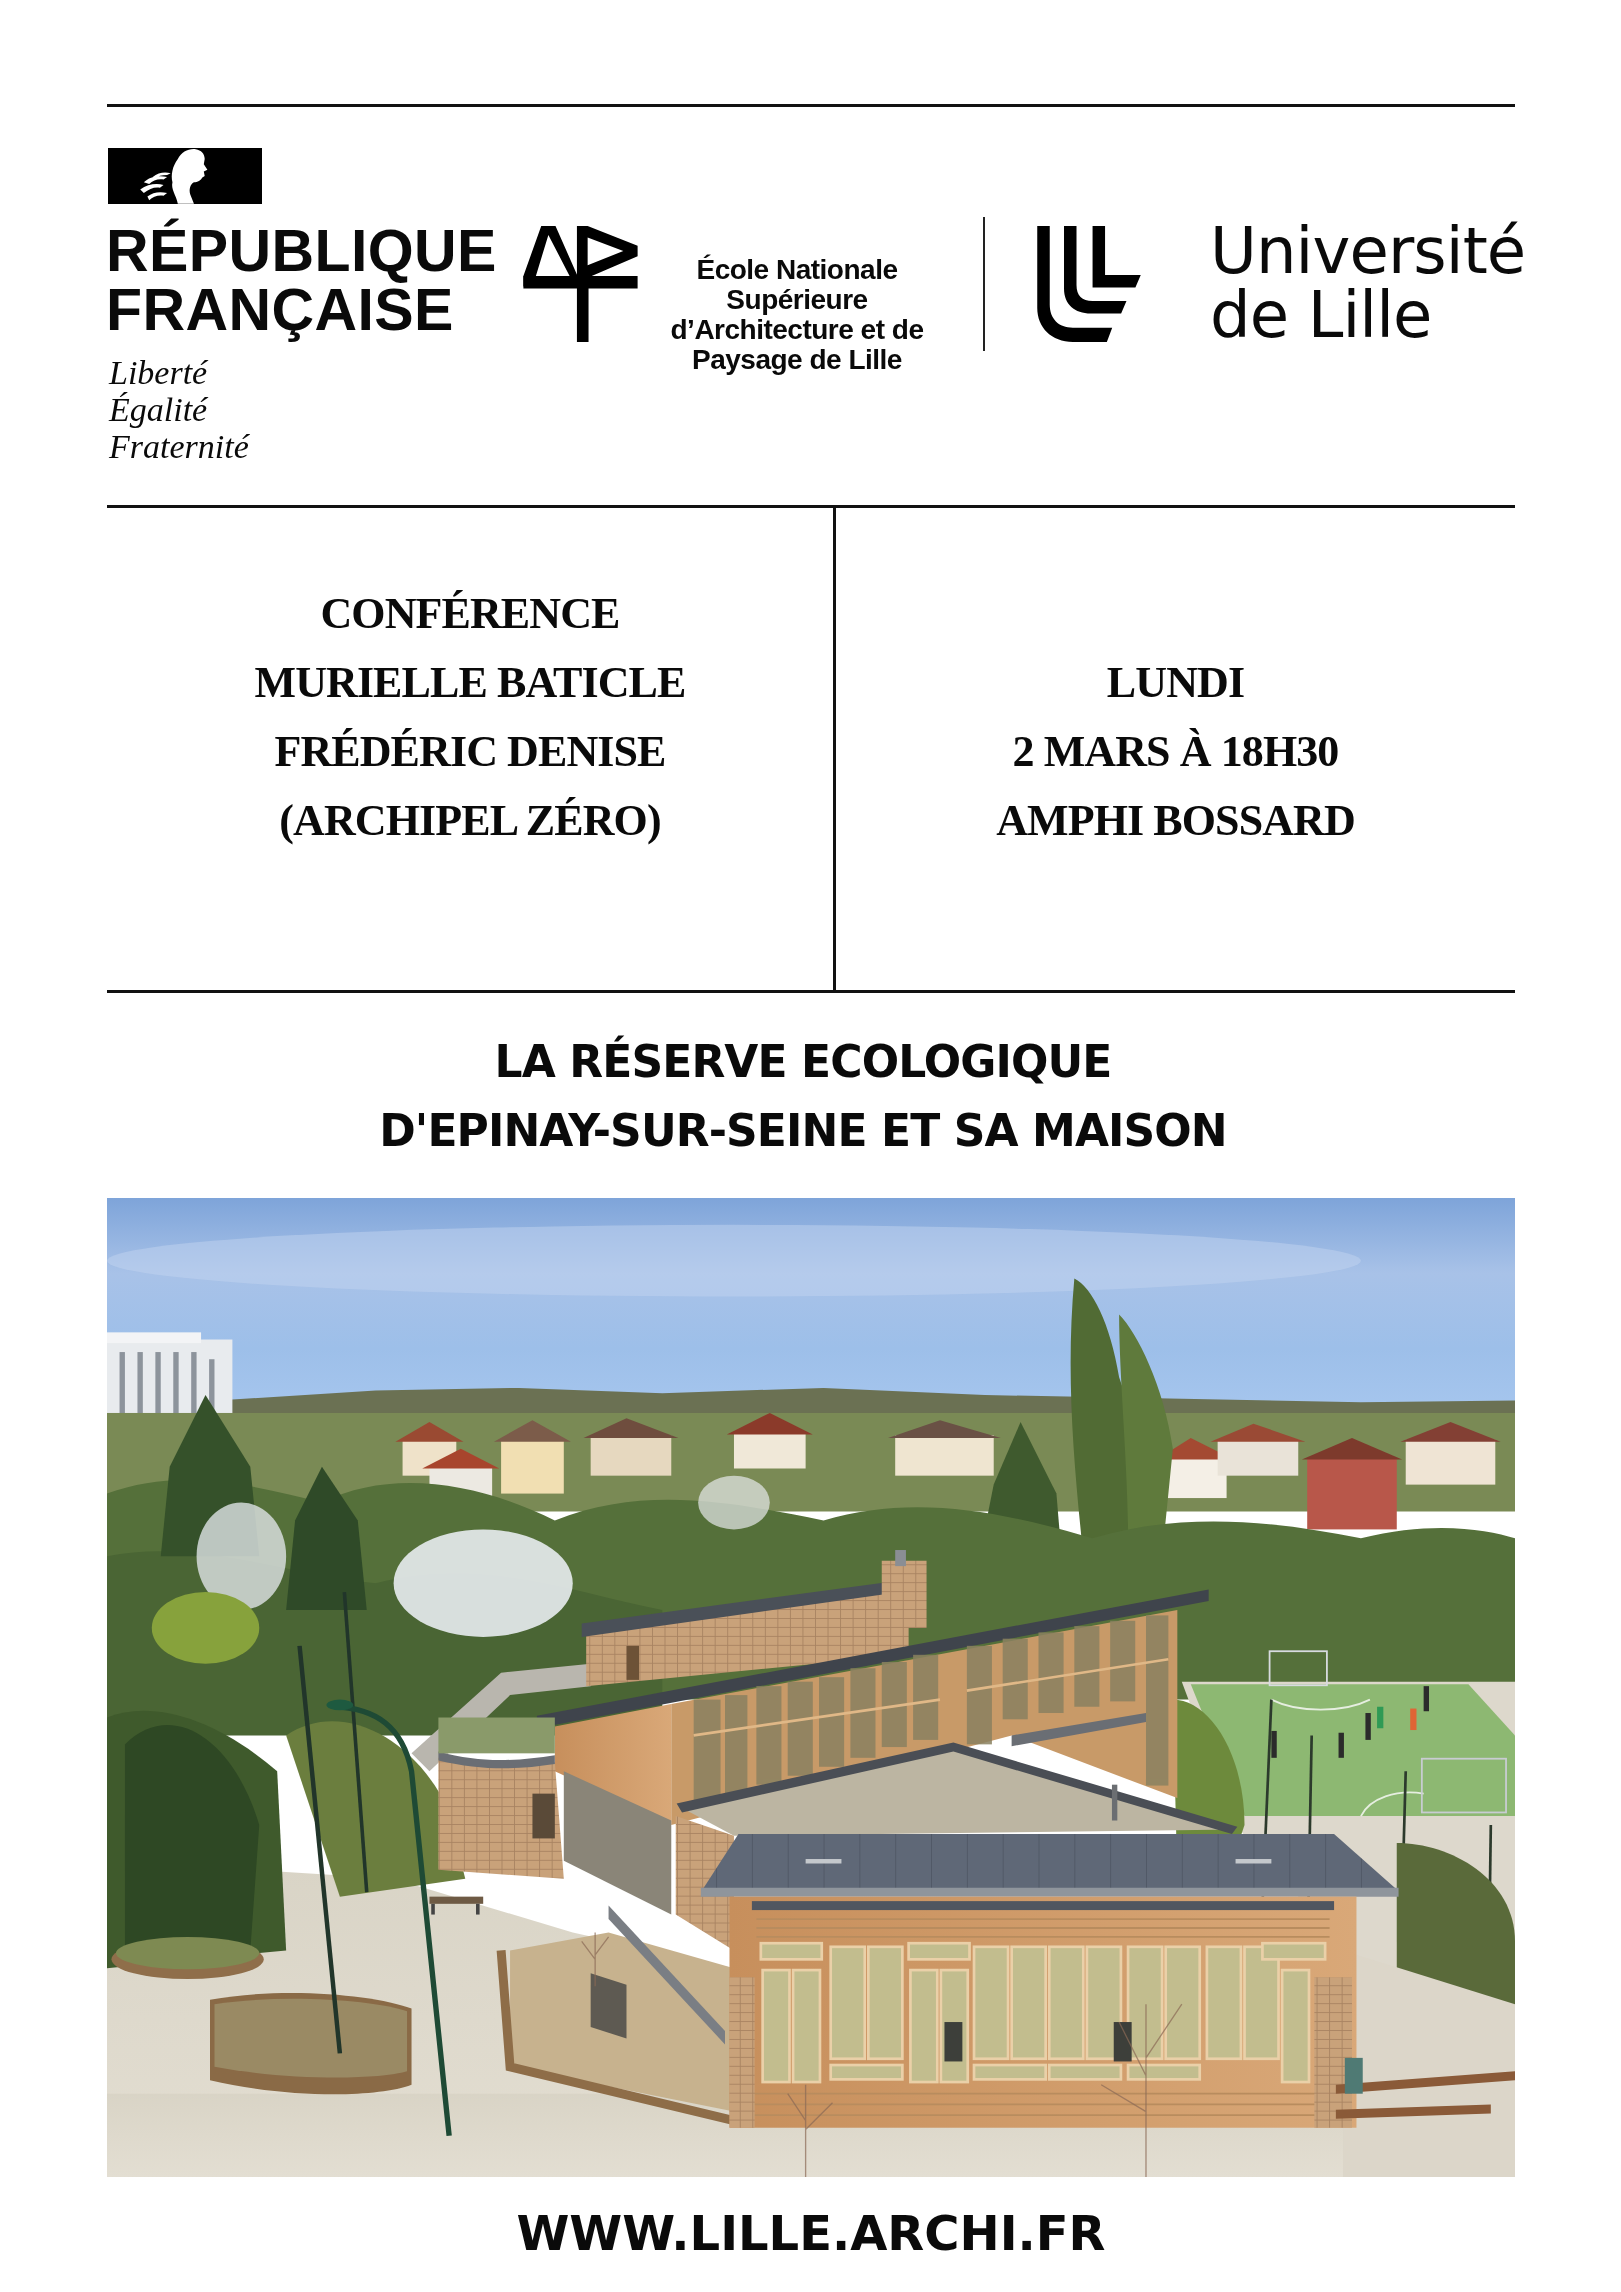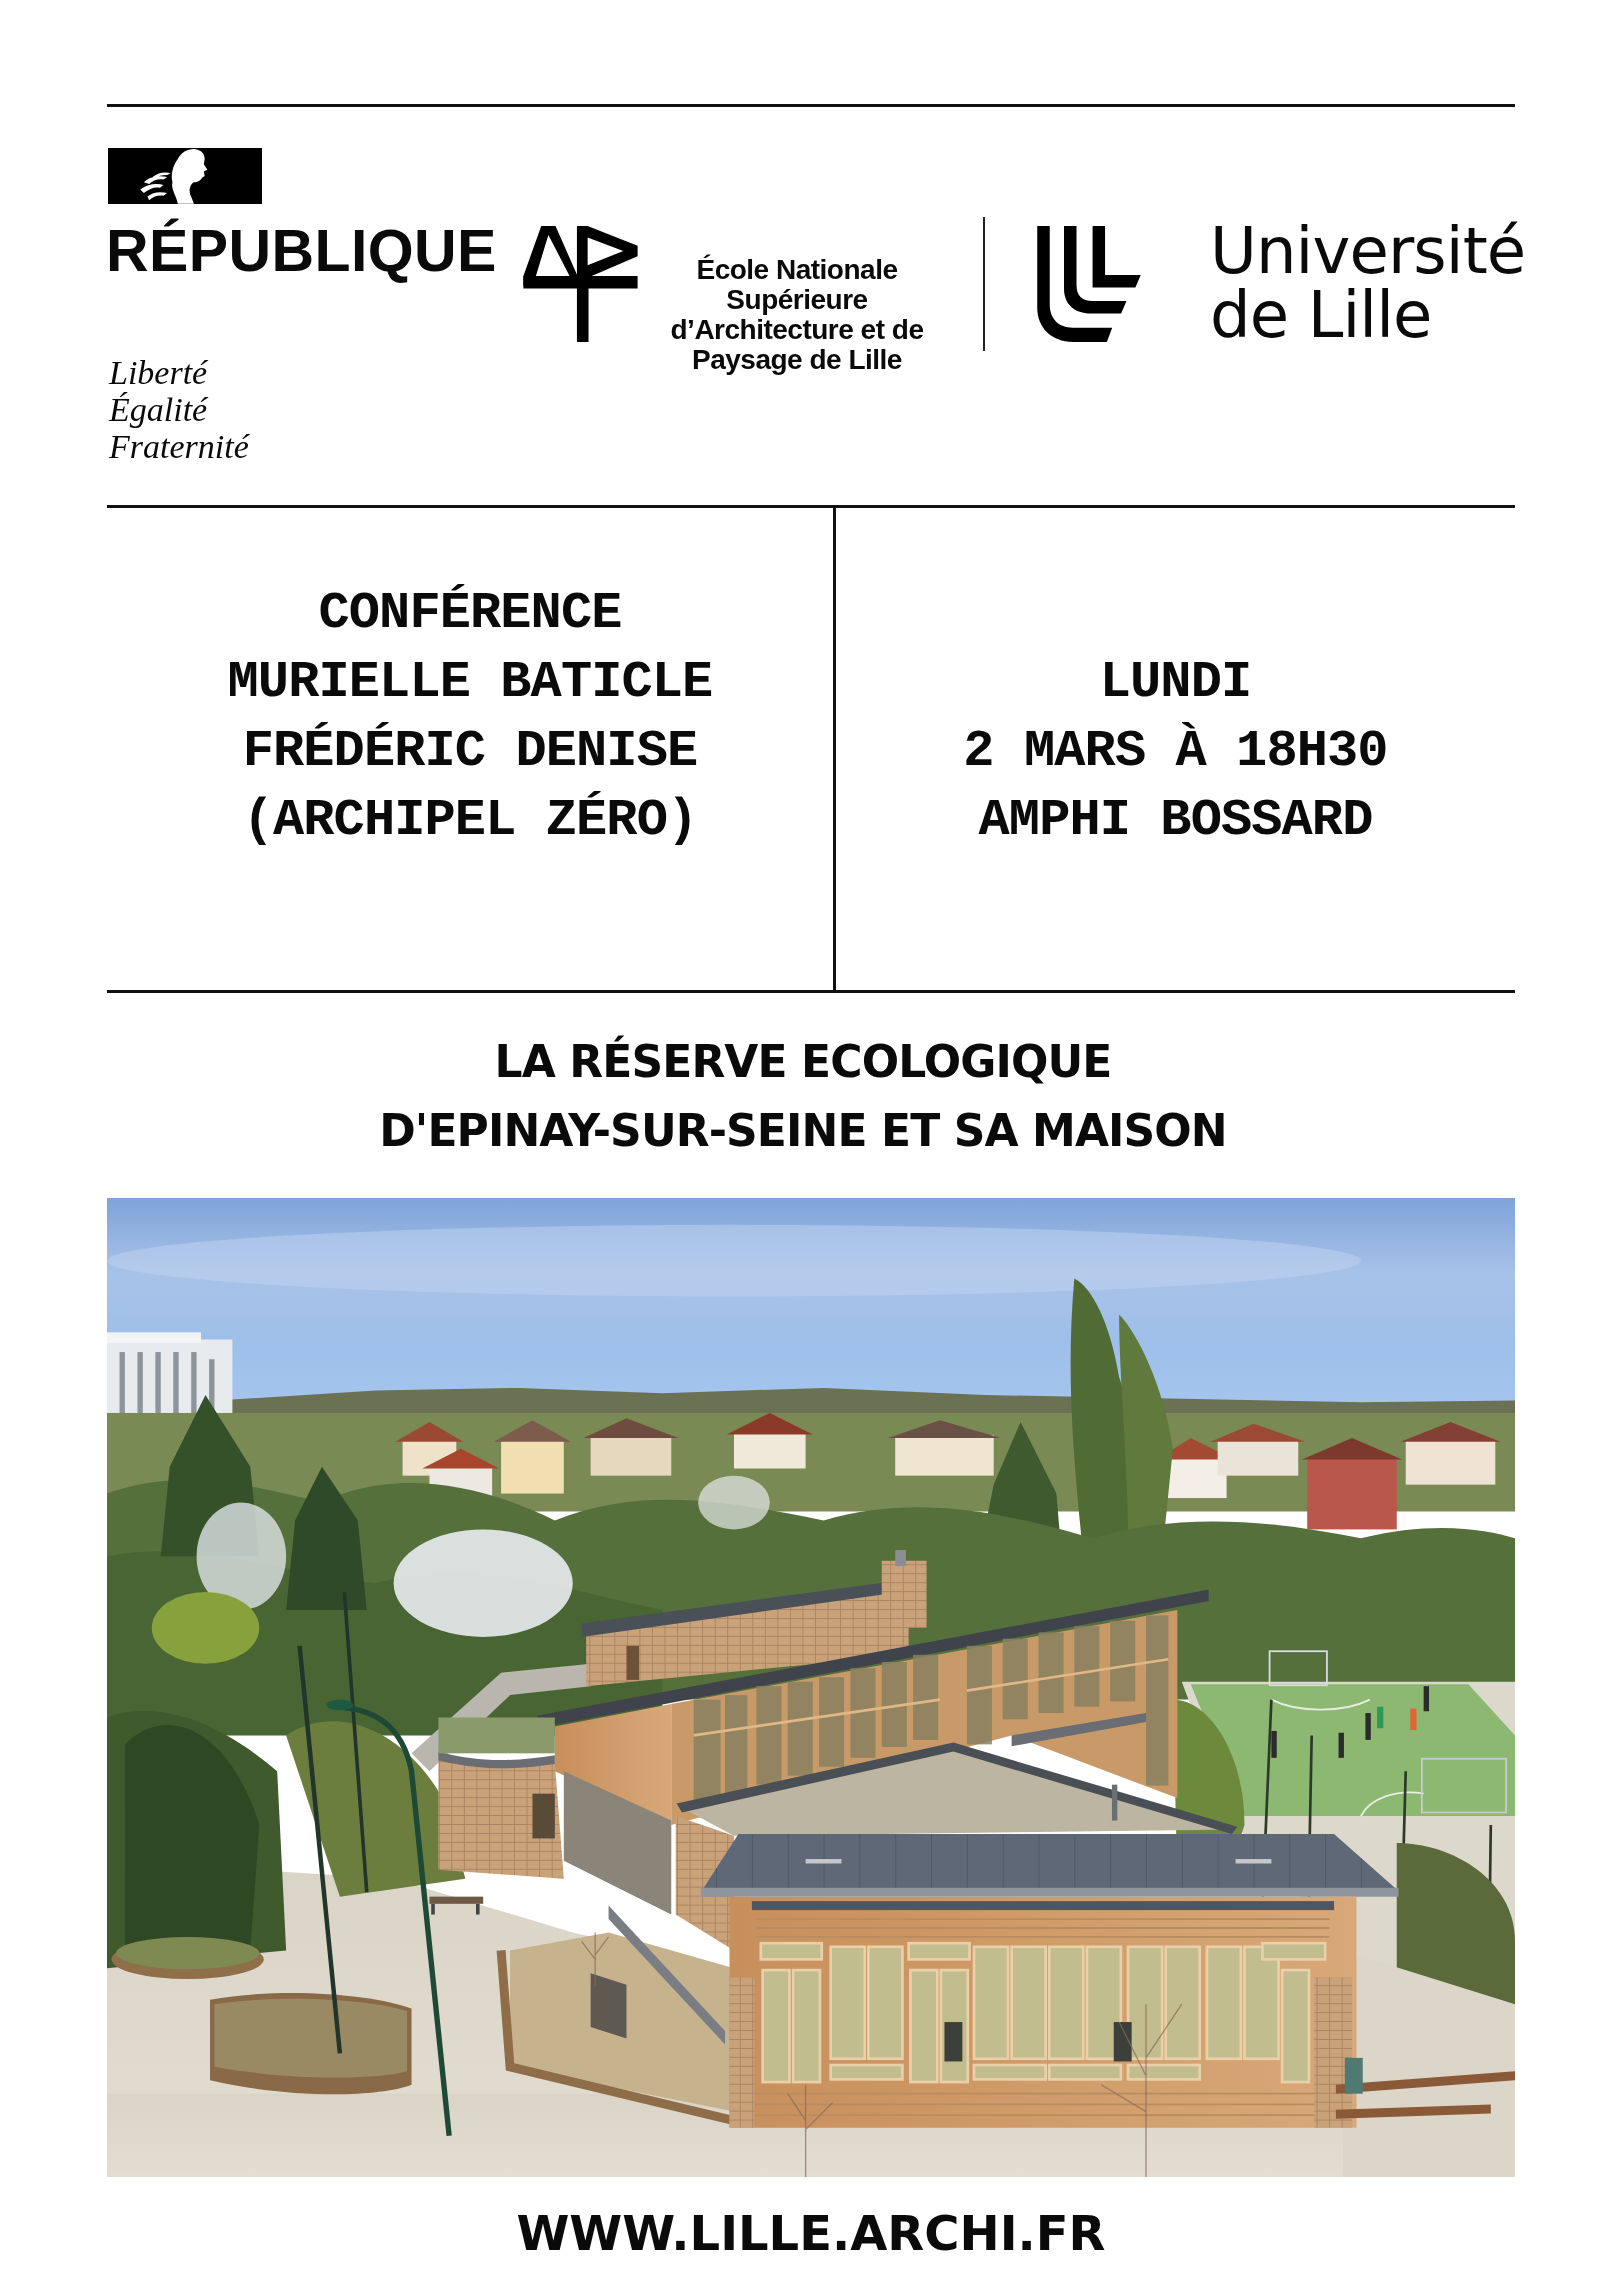--- a/index.html
+++ b/index.html
@@ -14,21 +14,21 @@
   .rf-name { left: 106px; top: 222px; font-family: "Liberation Sans", sans-serif; font-weight: 700; font-size: 59px; line-height: 59px; letter-spacing: 0.4px; white-space: nowrap; }
   .rf-name div { height: 59px; }
   .devise { left: 109px; top: 354px; font-family: "Liberation Serif", serif; font-style: italic; font-size: 34px; line-height: 37px; white-space: nowrap; }
 
   .ap-logo { left: 523px; top: 226px; width: 115px; height: 116px; }
   .ensapl { left: 645px; top: 219px; width: 304px; text-align: center; font-family: "Liberation Sans", sans-serif; font-weight: 700; font-size: 28px; line-height: 30px; letter-spacing: -0.5px; white-space: nowrap; margin-top: 36px; }
 
   .lll-logo { left: 1037px; top: 226px; width: 104px; height: 116px; }
   .udl { left: 1162px; top: 219px; font-family: "DejaVu Sans", sans-serif; font-weight: 400; font-size: 64px; line-height: 64px; letter-spacing: -0.9px; white-space: nowrap; margin-left: 48px; }
 
-  .col { position: absolute; text-align: center; font-family: Liberation Mono, monospace; font-weight: 700; font-size: 52px; line-height: 69px; letter-spacing: -0.9px; white-space: nowrap; }
+  .col { position: absolute; text-align: center; font-family: Liberation Serif, serif; font-weight: 700; font-size: 44px; line-height: 69px; letter-spacing: -0.9px; white-space: nowrap; }
   .col-left { left: 107px; width: 726px; top: 579px; }
   .col-right { left: 836px; width: 679px; top: 648px; }
 
   .title { left: 99px; width: 1408px; top: 1027px; text-align: center; font-family: "DejaVu Sans", sans-serif; font-weight: 700; font-size: 44px; line-height: 69px; letter-spacing: -0.9px; white-space: nowrap; }
 
   .photo { left: 107px; top: 1198px; width: 1408px; height: 979px; overflow: hidden; }
   .photo svg { display: block; }
 
   .url { left: 107px; width: 1408px; top: 2205px; text-align: center; font-family: "DejaVu Sans", sans-serif; font-weight: 700; font-size: 48px; line-height: 57px; letter-spacing: 0px; white-space: nowrap; }
 </style>
@@ -39,20 +39,21 @@
 
 <div class="abs marianne">
   <svg width="154" height="56" viewBox="0 0 172 62" xmlns="http://www.w3.org/2000/svg">
     <rect width="172" height="62" fill="#000"></rect>
     <path d="M78 62 C76 52 70 46 72 38 C70 30 72 20 78 12 C82 4 90 0 98 1 C104 2 108 6 108 12 L107 18 L111 24 L107 26 L108 31 L105 33 C104 36 100 38 96 38 C92 40 90 46 92 52 L96 62 Z" fill="#fff"></path>
     <path d="M40 38 C46 32 56 30 66 32 L62 35 C56 34 50 36 46 40 Z M36 46 C44 40 54 39 62 41 L58 44 C52 43 46 45 40 50 Z M44 54 C50 49 58 48 66 50 L62 53 C56 52 50 54 46 58 Z M50 32 C56 27 64 26 70 28 L66 30 C60 30 56 31 52 34 Z" fill="#fff"></path>
   </svg>
 </div>
 <div class="abs rf-name">
   <div>RÉPUBLIQUE</div>
+  <div>FRANÇAISE</div>
 </div>
 <div class="abs devise">
   <div>Liberté</div>
   <div>Égalité</div>
   <div>Fraternité</div>
 </div>
 
 <div class="abs ap-logo">
   <svg width="115" height="116" viewBox="0 0 128 130" xmlns="http://www.w3.org/2000/svg">
 

